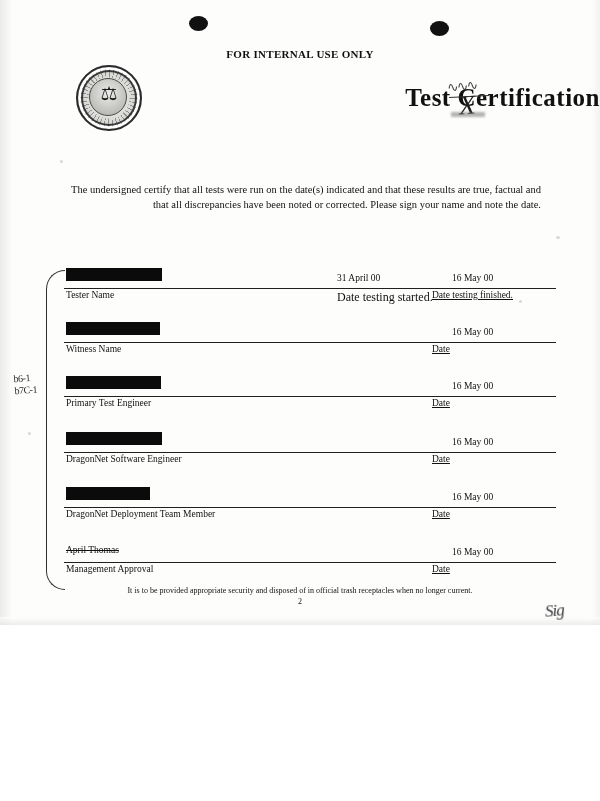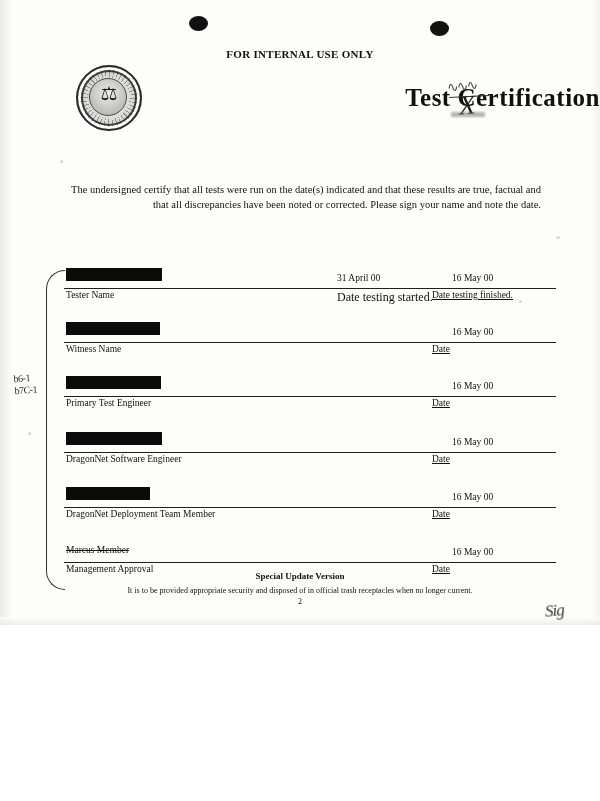--- a/index.html
+++ b/index.html
@@ -382,30 +382,29 @@
 
     <div class="sig-row" style="top:219px;">
       <div class="redaction" style="width:84px; top:0px;"></div>
       <div class="rule"></div>
       <div class="lbl-name">DragonNet Deployment Team Member</div>
       <div class="val-date-finished">16 May 00</div>
       <div class="lbl-date-finished">Date</div>
     </div>
 
     <div class="sig-row" style="top:274px;">
-      <div class="typed-name">Marcus Member</div>
+      <div class="typed-name">April Thomas</div>
       <div class="rule"></div>
       <div class="lbl-name">Management Approval</div>
       <div class="val-date-finished">16 May 00</div>
       <div class="lbl-date-finished">Date</div>
     </div>
   </div>
 
   <div class="footer">
-    <div class="special">Special Update Version</div>
     <div>It is to be provided appropriate security and disposed of in official trash receptacles when no longer current.</div>
   </div>
   <div class="page-num">2</div>
 
   <div class="footer-sig">
     <span class="blur">Sig</span>
   </div>
 
 </div>
 

